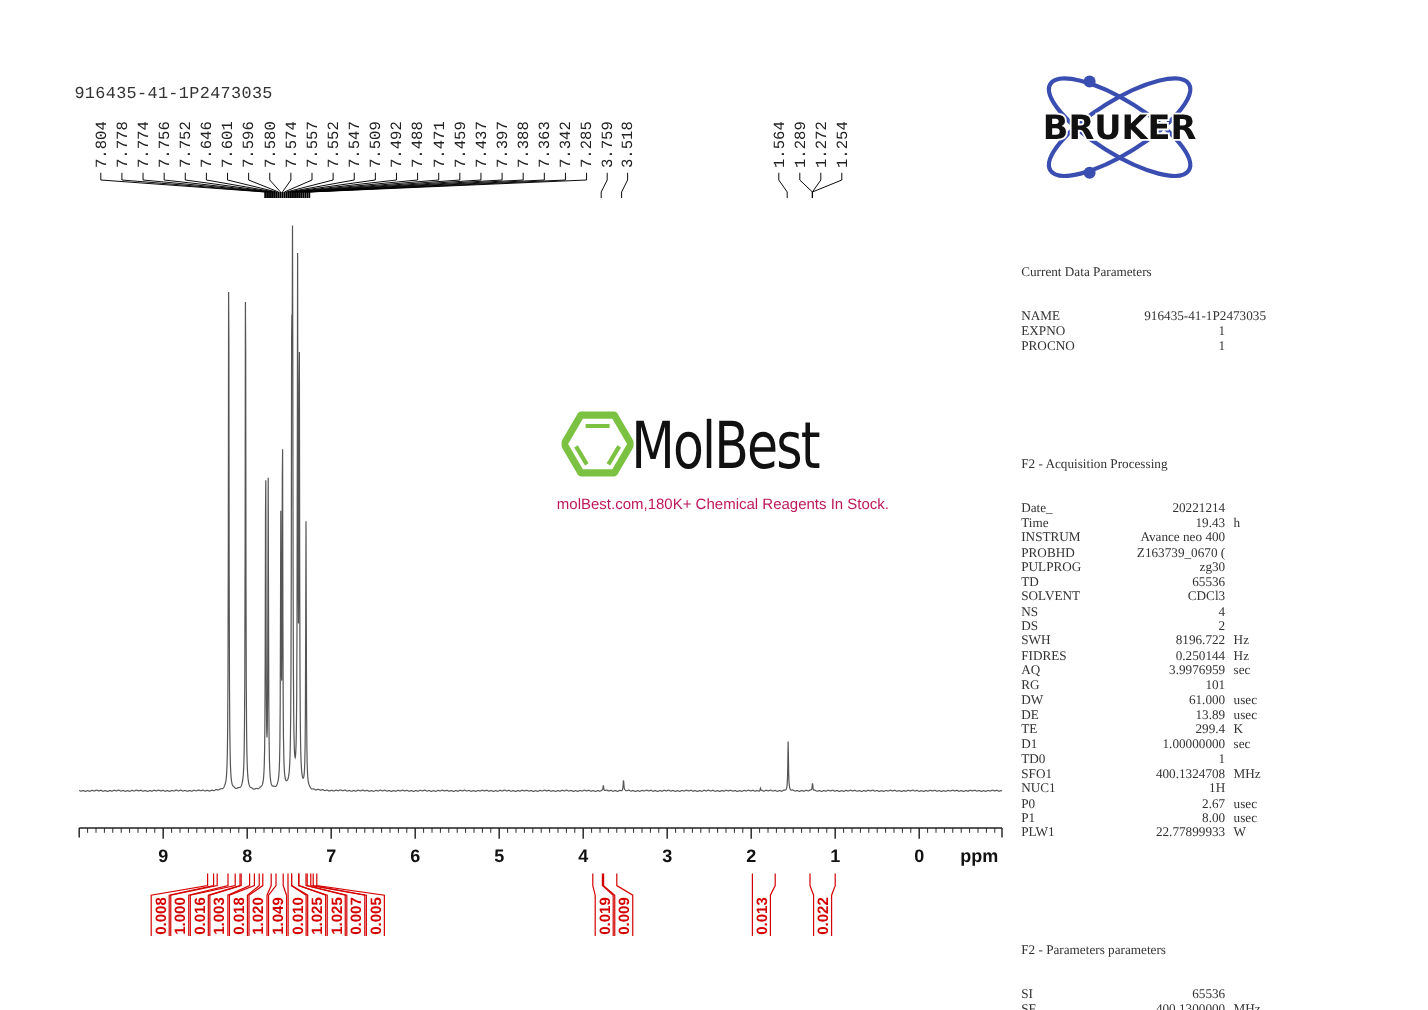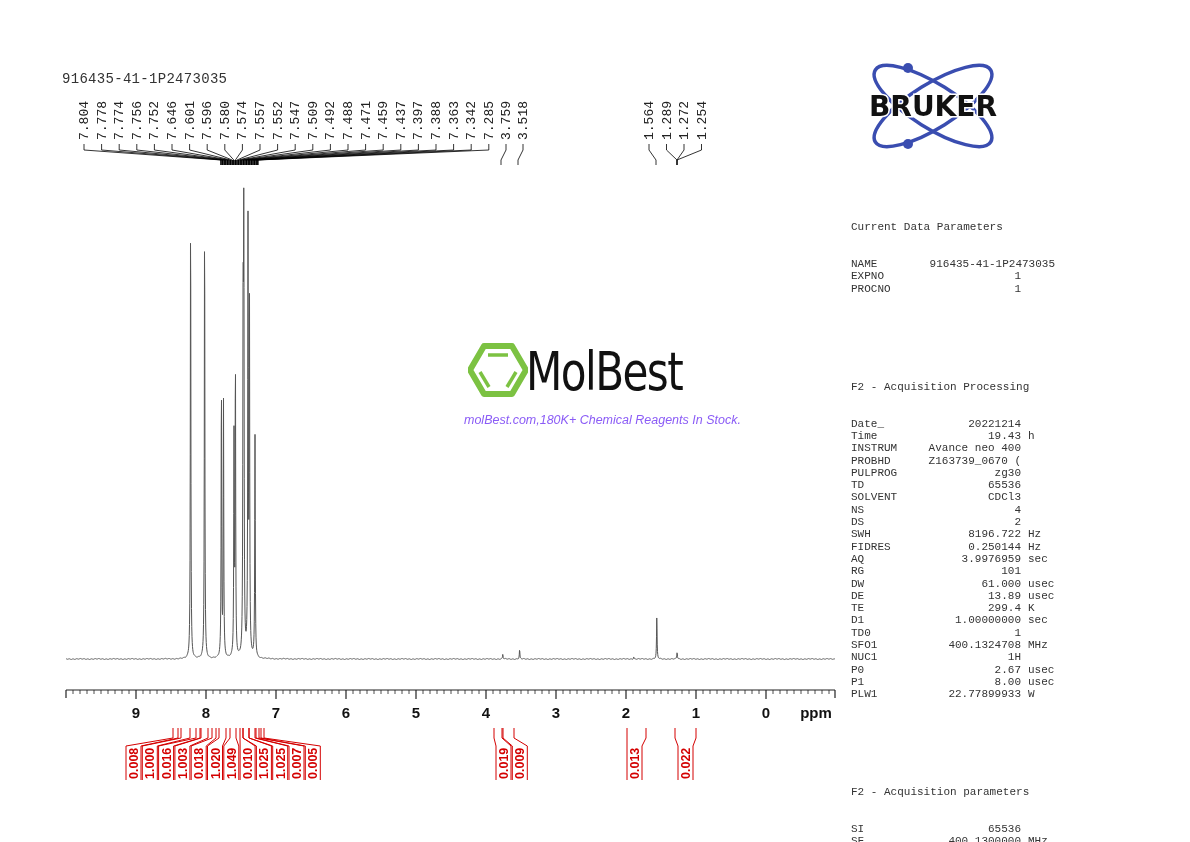--- a/index.html
+++ b/index.html
@@ -1,30 +1,30 @@
 <!DOCTYPE html>
 <html><head>
 <meta charset="utf-8">
 <style>
   html, body { margin:0; padding:0; background:#ffffff; }
   body { width:1190px; height:842px; position:relative; overflow:hidden; font-family:"Liberation Sans", sans-serif; }
   .mono { font-family:"Liberation Mono", "DejaVu Sans Mono", monospace;margin-top:12px; }
   #sample-title { position:absolute; left:62px; top:59px; font-size:14px; color:#333; letter-spacing:0.3px; }
   #spectrum-svg { position:absolute; left:0; top:0; }
   #params { position:absolute; left:851px; top:160px; font-size:11px; line-height:12.3px; color:#333; white-space:pre; }
-  .param-section { margin-bottom:12px; }
+  .param-section { margin-bottom:12px;font-family:Liberation Serif, serif; }
   .param-row { display:flex; }
   .param-key { width:66px; }
   .param-val { width:104px; text-align:right; }
   .param-unit { padding-left:7px; }
   .section-title { }
   #bruker-logo { position:absolute; left:848px; top:60px; width:170px; height:92px; }
   #molbest { position:absolute; left:464px; top:340px; width:300px; height:95px; }
   #molbest-name { position:absolute; left:62px; top:0px; font-size:54px; font-family:"DejaVu Sans", sans-serif; letter-spacing:-2px; color:#111; transform:scaleX(0.78); transform-origin:left top; font-weight:normal; }
-  #molbest-tag { position:absolute; left:0; top:73px; font-size:12.5px; color:#8b5cf6; white-space:nowrap;font-style:italic; }
+  #molbest-tag { position:absolute; left:0; top:73px; font-size:12.5px; color:#be185d; white-space:nowrap; }
 </style>
 </head>
 <body>
 
 <div id="sample-title" class="mono">916435-41-1P2473035</div>
 
 <svg id="spectrum-svg" width="1190" height="842">
   <g id="peak-label-group">
       <text x="0" y="0" transform="translate(88,140) rotate(-90)" font-size="13" font-family="Liberation Mono, monospace" fill="#222">7.804</text>
       <text x="0" y="0" transform="translate(105.6,140) rotate(-90)" font-size="13" font-family="Liberation Mono, monospace" fill="#222">7.778</text>
@@ -314,16 +314,16 @@
 <div id="params" class="mono">
   <div class="param-section">
     <div class="section-title">Current Data Parameters</div>
     <div id="rows-current"><div class="param-row"><span class="param-key">NAME</span><span class="param-val" style="width: 138px;">916435-41-1P2473035</span><span class="param-unit"></span></div><div class="param-row"><span class="param-key">EXPNO</span><span class="param-val">1</span><span class="param-unit"></span></div><div class="param-row"><span class="param-key">PROCNO</span><span class="param-val">1</span><span class="param-unit"></span></div></div>
   </div>
   <div class="param-section">
     <div class="section-title">F2 - Acquisition Processing</div>
     <div id="rows-acquisition"><div class="param-row"><span class="param-key">Date_</span><span class="param-val">20221214</span><span class="param-unit"></span></div><div class="param-row"><span class="param-key">Time</span><span class="param-val">19.43</span><span class="param-unit">h</span></div><div class="param-row"><span class="param-key">INSTRUM</span><span class="param-val">Avance neo 400</span><span class="param-unit"></span></div><div class="param-row"><span class="param-key">PROBHD</span><span class="param-val">Z163739_0670 (</span><span class="param-unit"></span></div><div class="param-row"><span class="param-key">PULPROG</span><span class="param-val">zg30</span><span class="param-unit"></span></div><div class="param-row"><span class="param-key">TD</span><span class="param-val">65536</span><span class="param-unit"></span></div><div class="param-row"><span class="param-key">SOLVENT</span><span class="param-val">CDCl3</span><span class="param-unit"></span></div><div class="param-row"><span class="param-key">NS</span><span class="param-val">4</span><span class="param-unit"></span></div><div class="param-row"><span class="param-key">DS</span><span class="param-val">2</span><span class="param-unit"></span></div><div class="param-row"><span class="param-key">SWH</span><span class="param-val">8196.722</span><span class="param-unit">Hz</span></div><div class="param-row"><span class="param-key">FIDRES</span><span class="param-val">0.250144</span><span class="param-unit">Hz</span></div><div class="param-row"><span class="param-key">AQ</span><span class="param-val">3.9976959</span><span class="param-unit">sec</span></div><div class="param-row"><span class="param-key">RG</span><span class="param-val">101</span><span class="param-unit"></span></div><div class="param-row"><span class="param-key">DW</span><span class="param-val">61.000</span><span class="param-unit">usec</span></div><div class="param-row"><span class="param-key">DE</span><span class="param-val">13.89</span><span class="param-unit">usec</span></div><div class="param-row"><span class="param-key">TE</span><span class="param-val">299.4</span><span class="param-unit">K</span></div><div class="param-row"><span class="param-key">D1</span><span class="param-val">1.00000000</span><span class="param-unit">sec</span></div><div class="param-row"><span class="param-key">TD0</span><span class="param-val">1</span><span class="param-unit"></span></div><div class="param-row"><span class="param-key">SFO1</span><span class="param-val">400.1324708</span><span class="param-unit">MHz</span></div><div class="param-row"><span class="param-key">NUC1</span><span class="param-val">1H</span><span class="param-unit"></span></div><div class="param-row"><span class="param-key">P0</span><span class="param-val">2.67</span><span class="param-unit">usec</span></div><div class="param-row"><span class="param-key">P1</span><span class="param-val">8.00</span><span class="param-unit">usec</span></div><div class="param-row"><span class="param-key">PLW1</span><span class="param-val">22.77899933</span><span class="param-unit">W</span></div></div>
   </div>
   <div class="param-section">
-    <div class="section-title">F2 - Acquisition parameters</div>
+    <div class="section-title">F2 - Parameters parameters</div>
     <div id="rows-processing"><div class="param-row"><span class="param-key">SI</span><span class="param-val">65536</span><span class="param-unit"></span></div><div class="param-row"><span class="param-key">SF</span><span class="param-val">400.1300000</span><span class="param-unit">MHz</span></div><div class="param-row"><span class="param-key">WDW</span><span class="param-val">EM</span><span class="param-unit"></span></div></div>
   </div>
 </div>
 
 </body></html>

